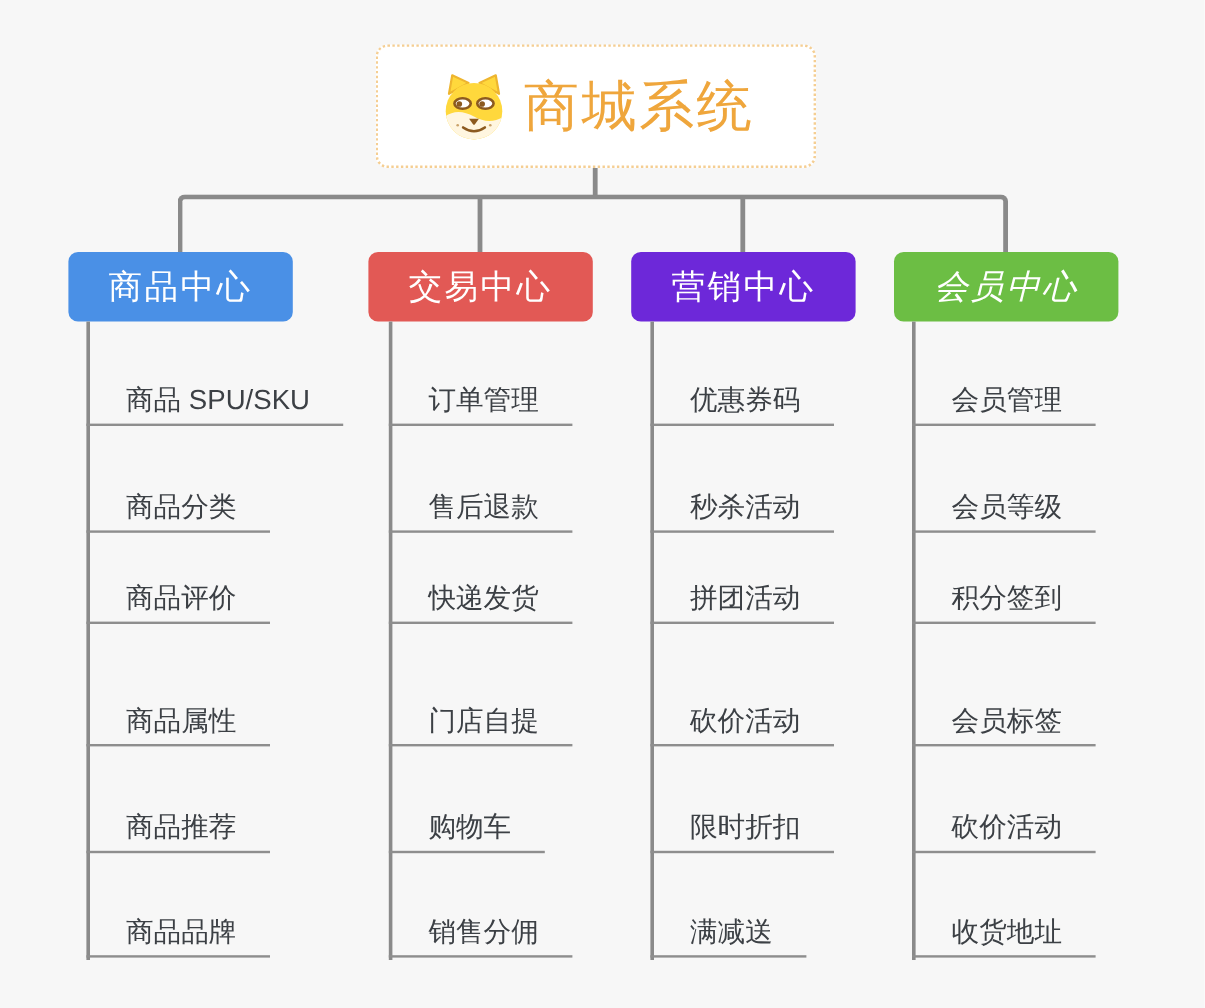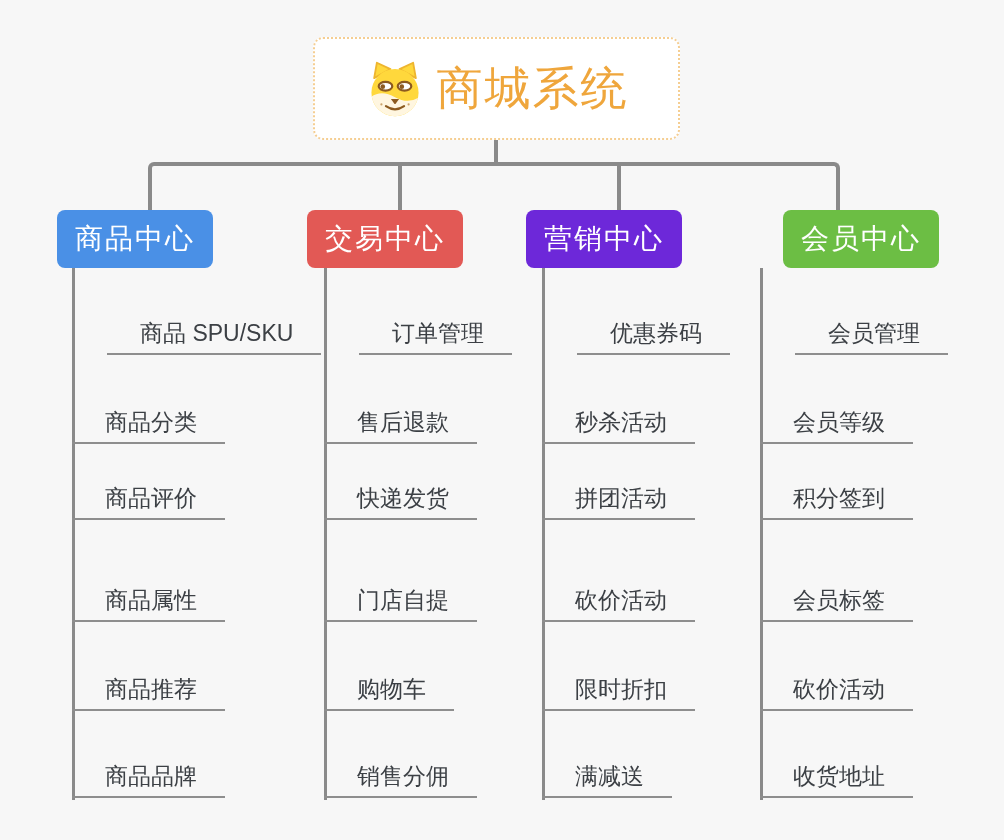--- a/index.html
+++ b/index.html
@@ -16,38 +16,38 @@
   
   .conn{position:absolute;background:#8a8a8a;}
   .root-stub{left:494px;top:140px;width:4px;height:24px;}
   .trunk{position:absolute;left:148px;top:162px;width:692px;height:48px;box-sizing:border-box;
     border-top:4px solid #8a8a8a;border-left:4px solid #8a8a8a;border-right:4px solid #8a8a8a;
     border-radius:6px 6px 0 0;background:transparent;}
   .drop2{left:398px;top:164px;width:4px;height:46px;}
   .drop3{left:617px;top:164px;width:4px;height:46px;}
 
   
-  .branch-box{position:absolute;top:210px;width:156px;height:58px;border-radius:8px;
+  .branch-box{position:absolute;top:210px;width:187px;height:58px;border-radius:8px;
     color:#ffffff;font-size:28px;line-height:58px;text-align:center;letter-spacing:2px;
     white-space:nowrap;cursor:default;}
   .b1{left:57px;}
   .b2{left:307px;}
   .b3{left:526px;}
-  .b4{left:783px;}
+  .b4{left:745px;font-style:italic;}
 
   
   .col{position:absolute;top:0;}
   .c1{left:72px;}
   .c2{left:324px;}
   .c3{left:542px;}
   .c4{left:760px;}
   .vline{position:absolute;left:0;top:268px;width:3px;height:532px;background:#8a8a8a;}
   .leaf{position:absolute;left:0;white-space:nowrap;color:#3c4045;font-size:23px;
     line-height:28px;padding:0 28px 6px 33px;border-bottom:2px solid #8e8e8e;}
-  .r1{top:319px;margin-left:35px;} .r2{top:408px;} .r3{top:484px;}
+  .r1{top:319px;} .r2{top:408px;} .r3{top:484px;}
   .r4{top:586px;} .r5{top:675px;} .r6{top:762px;}
 </style>
 </head>
 <body>
 
 <div class="canvas">
 
   <div class="root-node">
     <span class="root-icon">
       <svg viewBox="0 0 64 64" width="60" height="58" aria-hidden="true">

